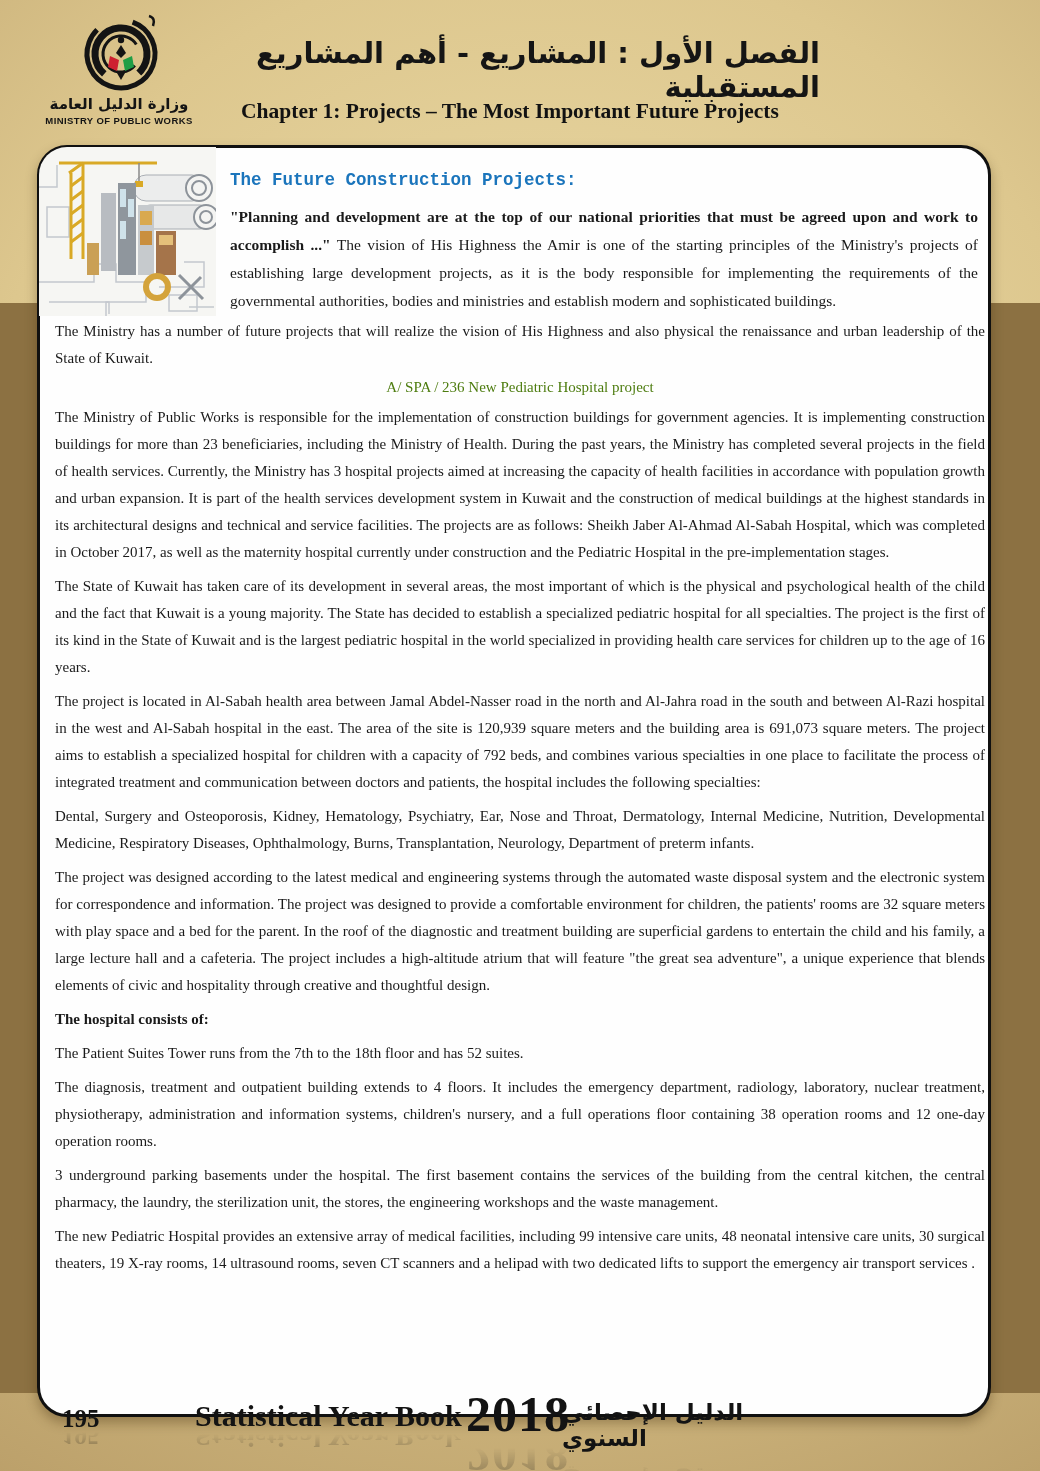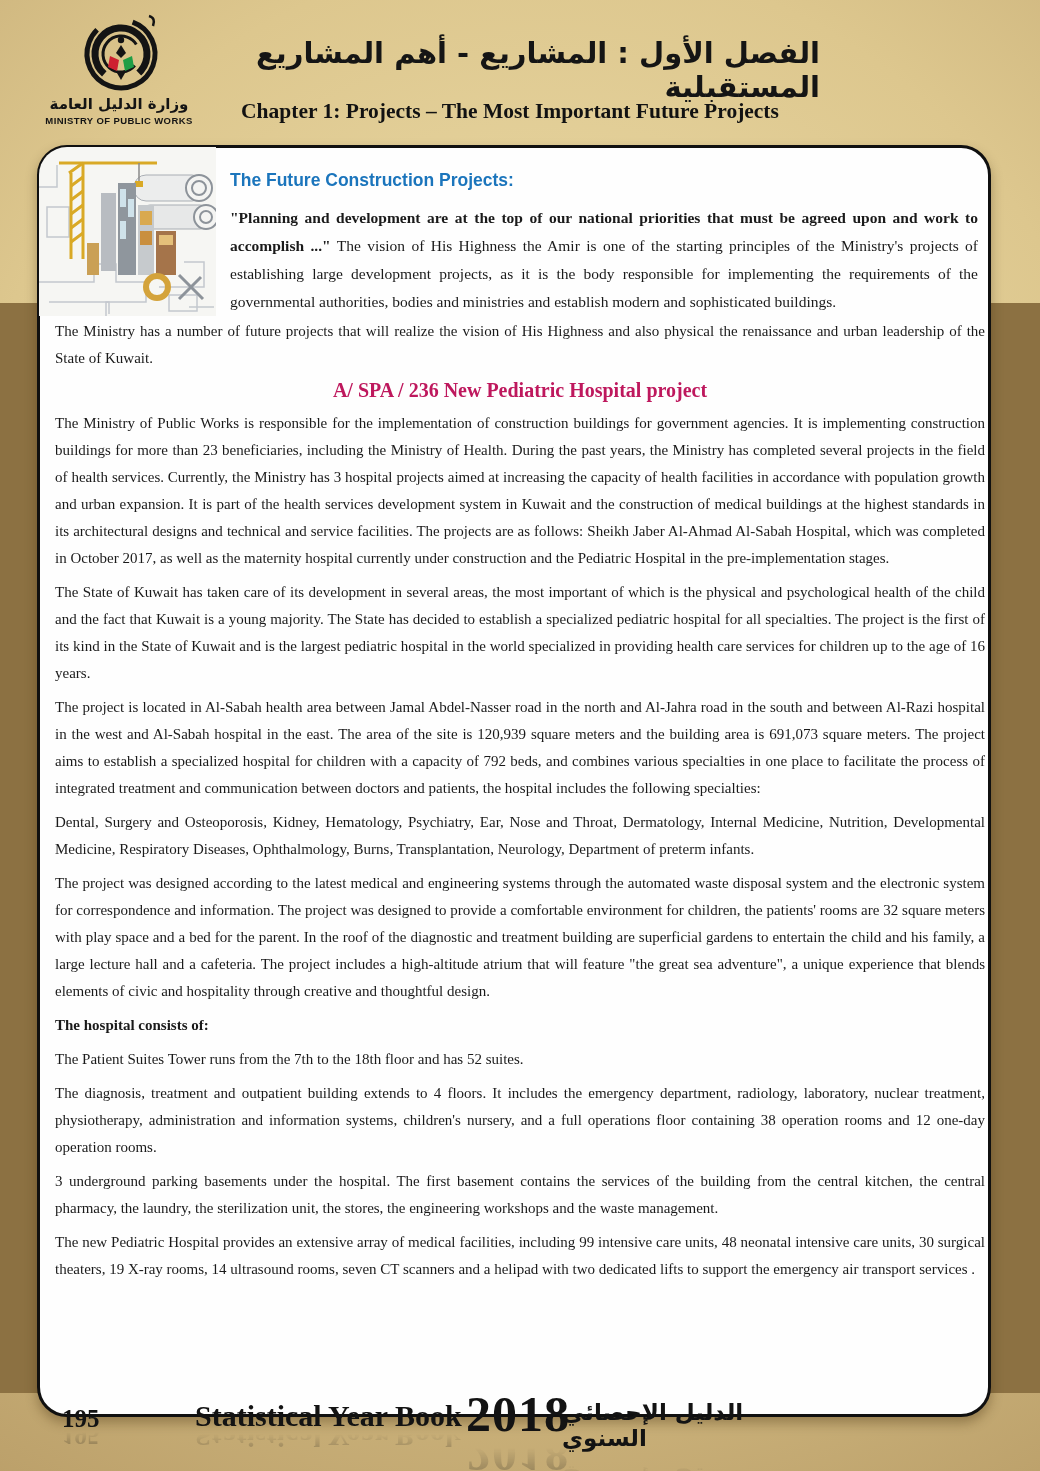--- a/index.html
+++ b/index.html
@@ -33,28 +33,28 @@
     background:#fefefe;border:3px solid #101010;border-radius:30px;
     box-shadow:0 6px 12px rgba(60,40,10,.35);
   }
   .construction-img{
     position:absolute;left:-1px;top:-1px;width:177px;height:169px;
     border-top-left-radius:28px;overflow:hidden;
   }
   .intro{position:absolute;left:190px;top:22px;width:748px;}
   .intro h2{
     margin:0 0 13px 0;font-size:17.5px;font-weight:700;color:#1b75bc;
-    font-family:Liberation Sans, sans-serif;
+    font-family:Liberation Mono, monospace;
   }
   .intro p{margin:0;font-size:15.5px;line-height:28px;text-align:justify;}
   .intro .b{font-weight:700;}
   .bodytext{position:absolute;left:15px;top:170px;width:930px;}
   .bodytext p{margin:0 0 7px 0;font-size:15px;line-height:27px;text-align:justify;}
   .bodytext h3{
-    margin:3px 0 8px 0;text-align:center;font-size:20px;font-weight:700;color:#be185d;
+    margin:3px 0 8px 0;text-align:center;font-size:15px;font-weight:400;color:#4d7c0f;
   }
   .bodytext .bold{font-weight:700;}
   
   .pagenum{position:absolute;left:62px;top:1405px;font-size:25px;font-weight:700;color:#131313;
     -webkit-box-reflect:below -12px linear-gradient(rgba(0,0,0,.30), transparent 60%);}
   .book-title{position:absolute;left:195px;top:1399px;font-size:30px;font-weight:700;color:#131313;
     -webkit-box-reflect:below -14px linear-gradient(rgba(0,0,0,.28), transparent 55%);}
   .year{position:absolute;left:466px;top:1385px;font-size:50px;font-weight:700;color:#131313;letter-spacing:1px;
     -webkit-box-reflect:below -18px linear-gradient(rgba(0,0,0,.35), transparent 60%);}
   .footer-ar{position:absolute;left:562px;top:1399px;width:240px;direction:rtl;text-align:left;

